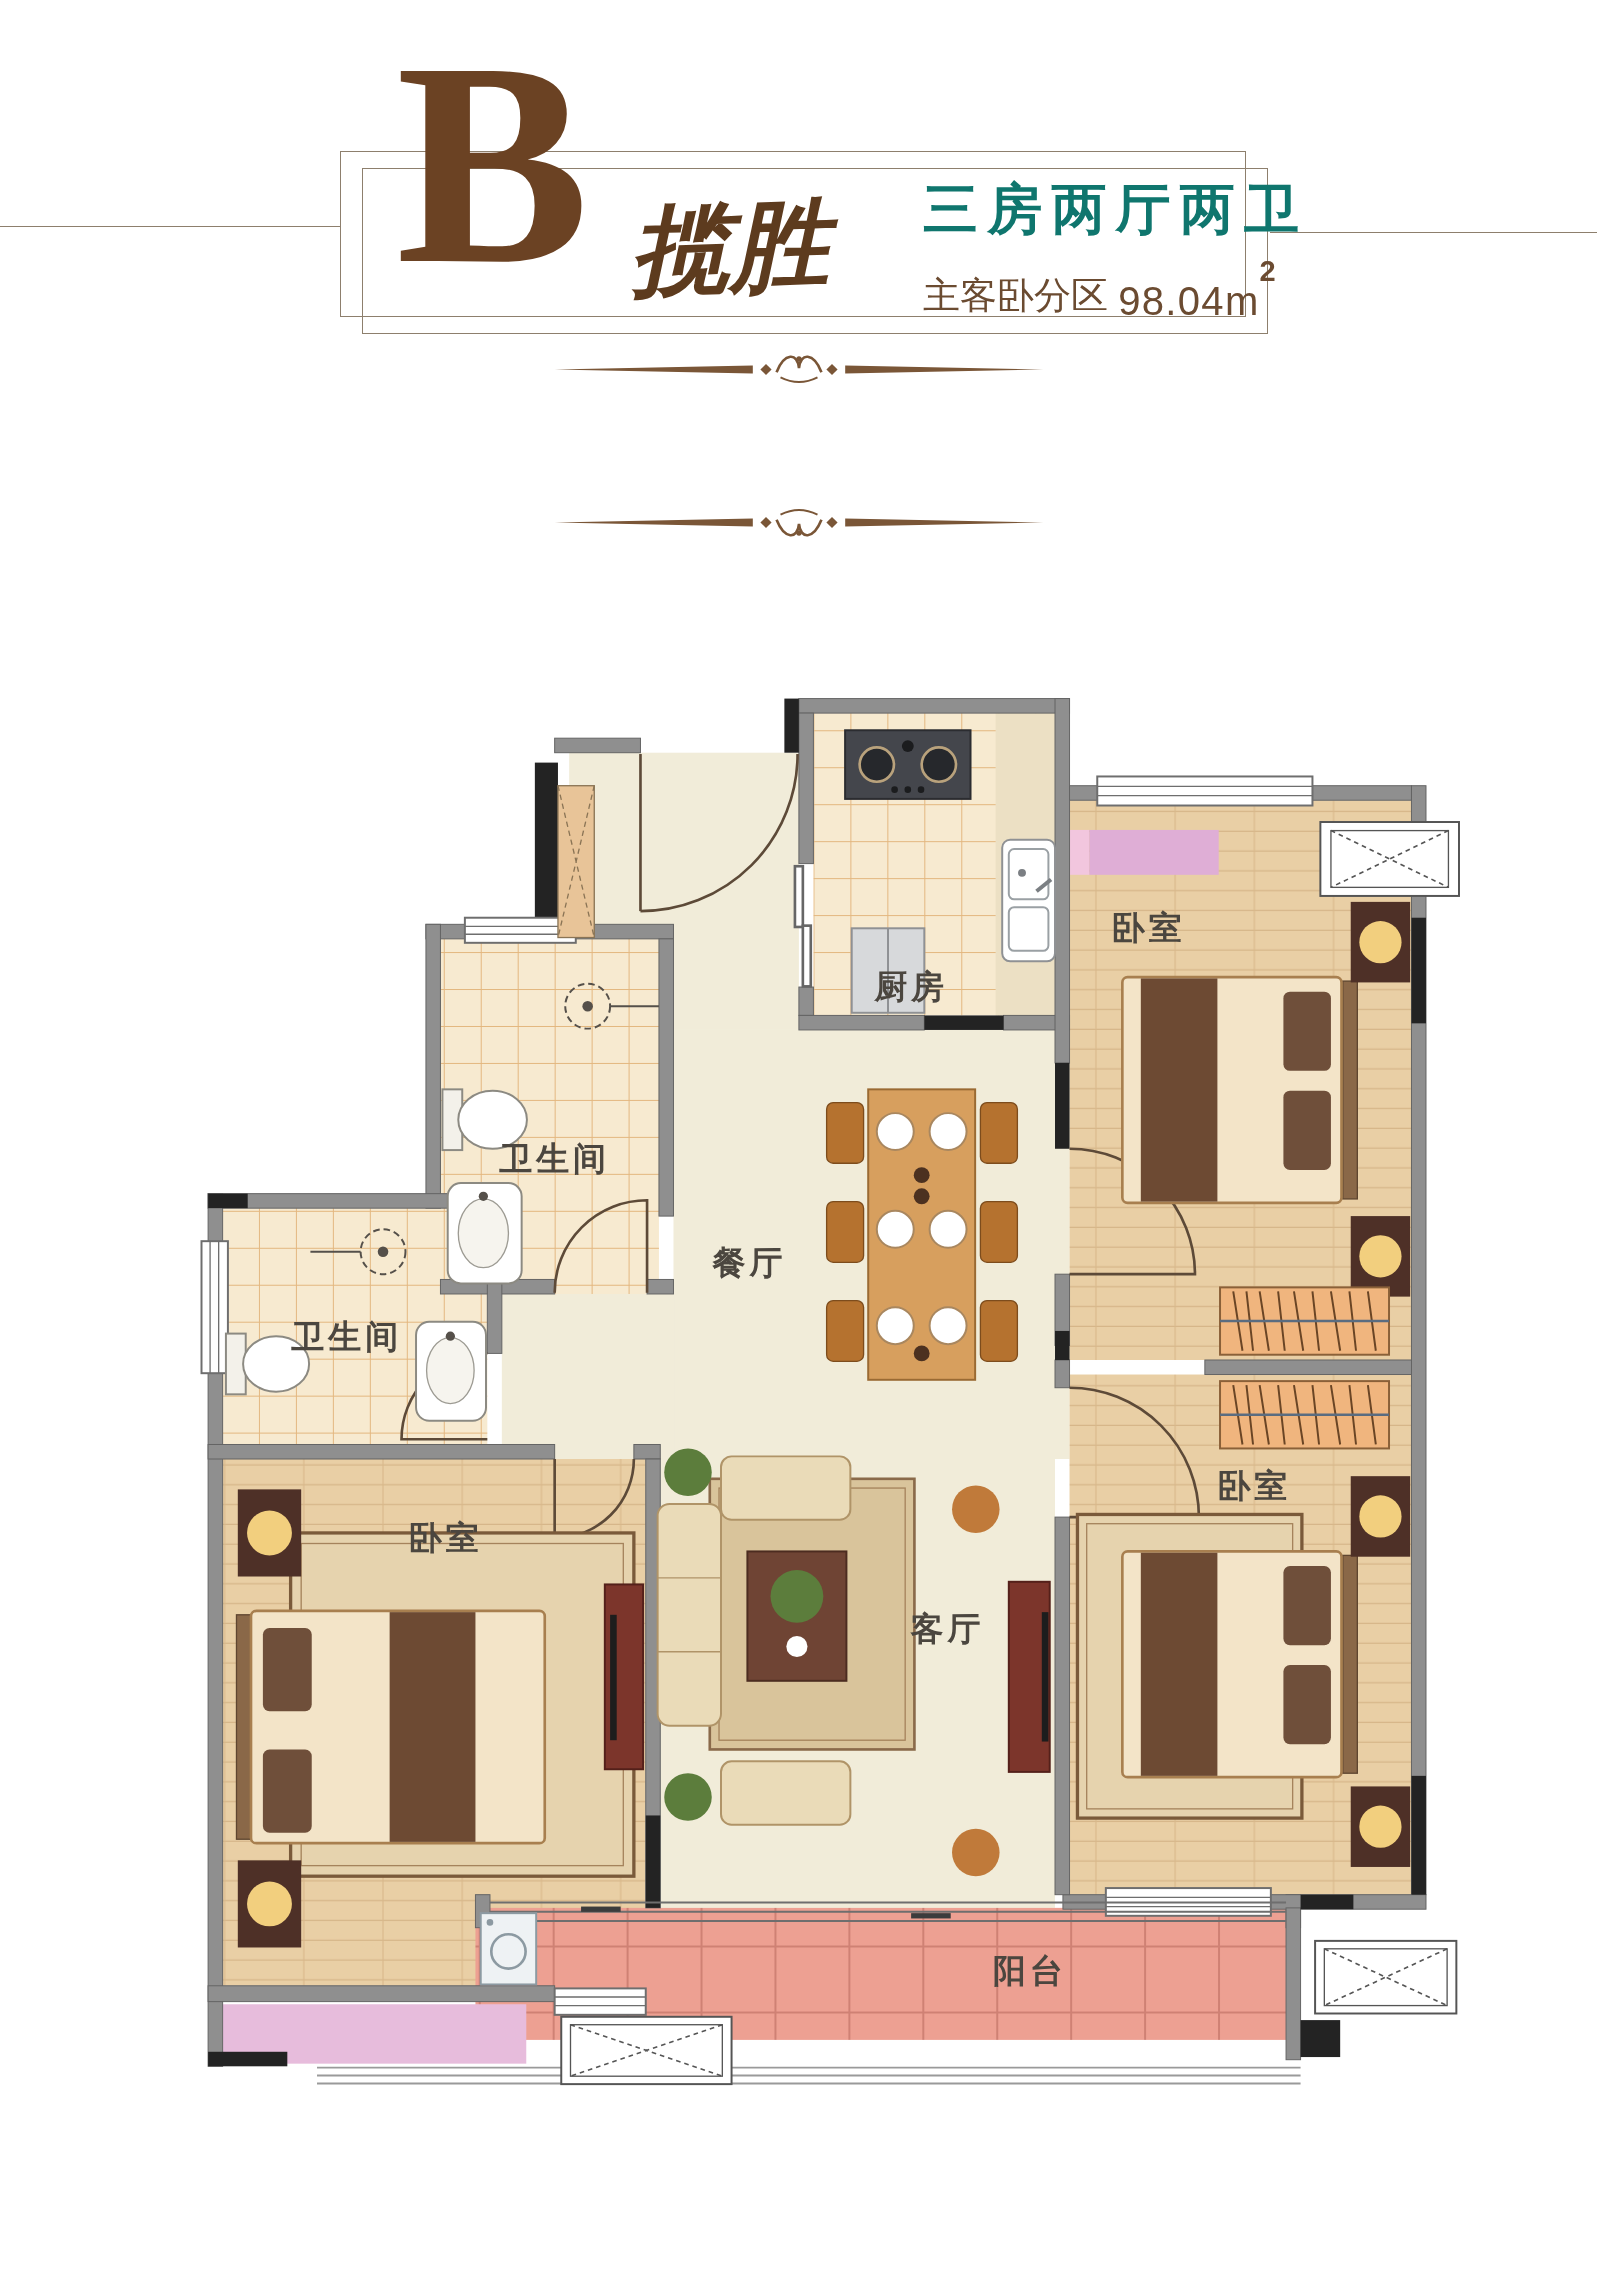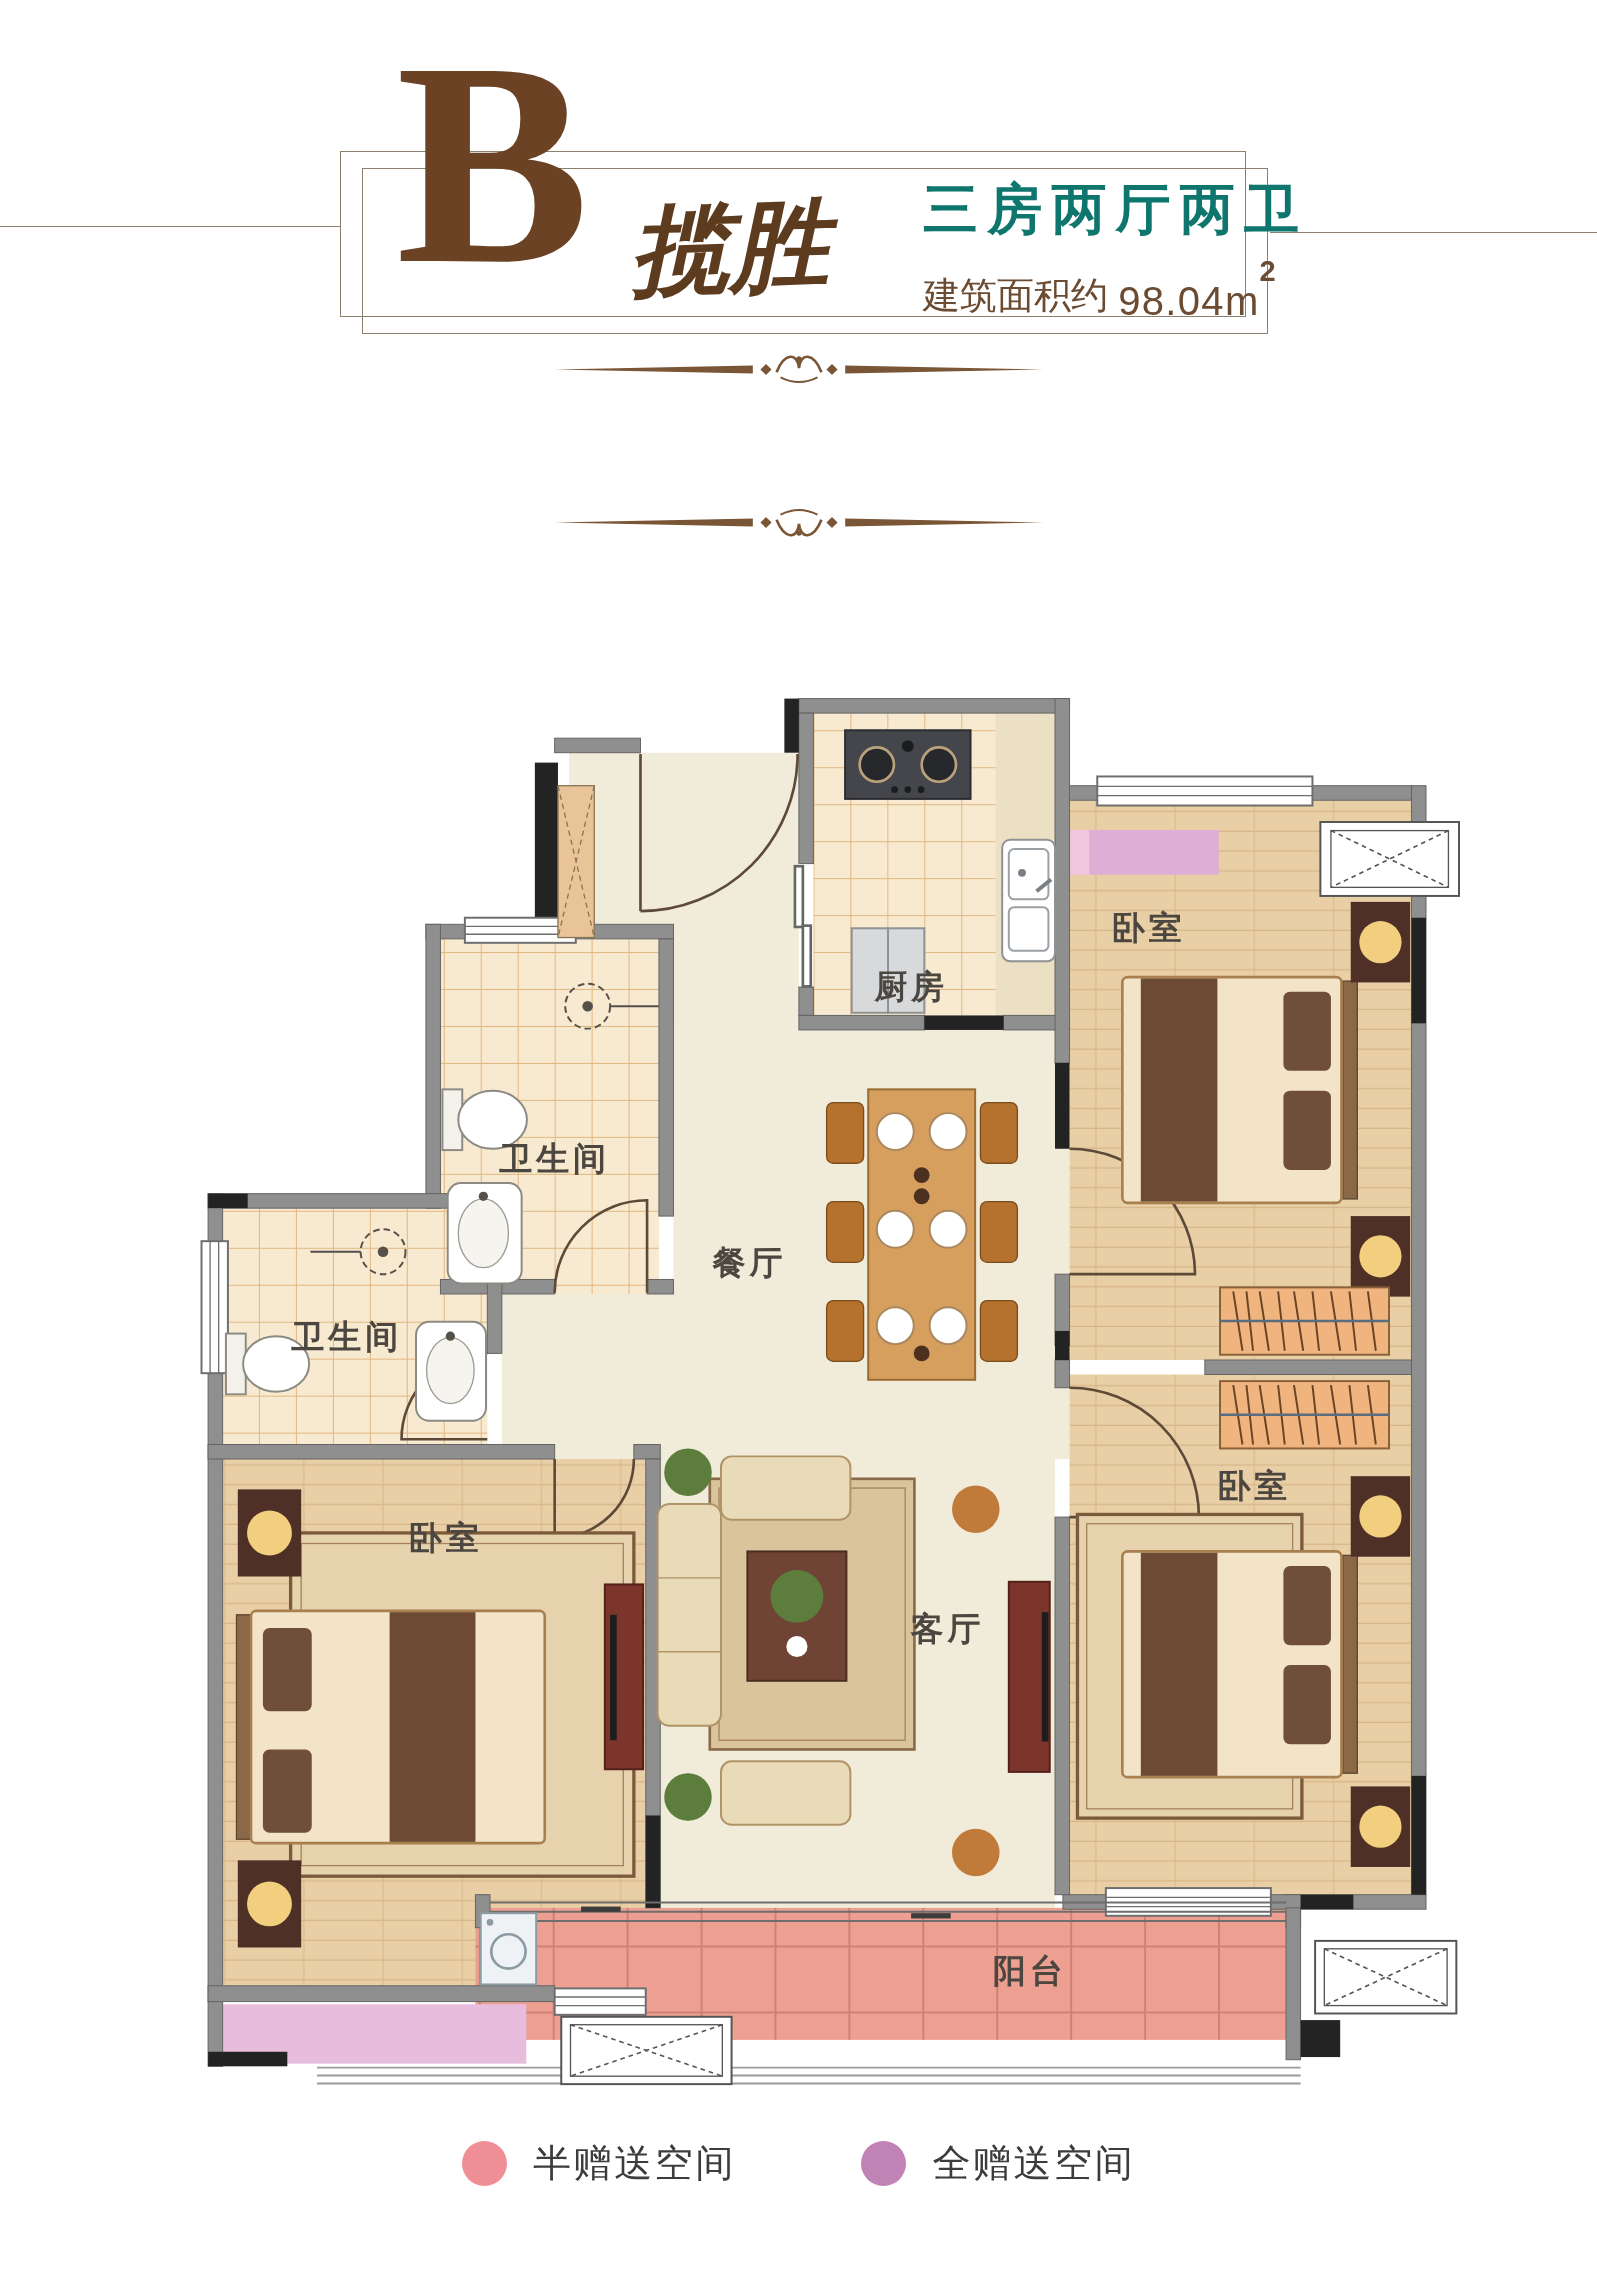--- a/index.html
+++ b/index.html
@@ -47,21 +47,21 @@
 <div class="page">
 
   <div>
     <div class="hline left"></div>
     <div class="hline right"></div>
     <div class="hframe outer"></div>
     <div class="hframe inner"></div>
     <div class="unit-letter">B</div>
     <div class="unit-name">揽胜</div>
     <div class="layout-title">三房两厅两卫</div>
-    <div class="area-line"><span class="prefix">建筑面积约</span><span class="prefix">&nbsp;</span><span class="value">98.04m</span><span class="sup">2</span></div>
+    <div class="area-line"><span class="prefix">主客卧分区</span><span class="prefix">&nbsp;</span><span class="value">98.04m</span><span class="sup">2</span></div>
   </div>
 
   <svg class="flourish top" viewBox="0 0 800 80">
     <g fill="#7a5637" stroke="#7a5637">
       <polygon points="30,40 330,34 330,46" stroke="none"></polygon>
       <rect x="344" y="34" width="12" height="12" transform="rotate(45 350 40)" stroke="none"></rect>
       <path d="M366,44 C378,14 398,14 400,38 C402,14 422,14 434,44" fill="none" stroke-width="4"></path>
       <path d="M372,52 q28,14 56,0" fill="none" stroke-width="3"></path>
       <circle cx="400" cy="24" r="4" stroke="none"></circle>
       <rect x="444" y="34" width="12" height="12" transform="rotate(45 450 40)" stroke="none"></rect>
@@ -419,25 +419,15 @@
       <text class="rlabel" x="560" y="722">卫生间</text>
       <text class="rlabel" x="245" y="992">卫生间</text>
       <text class="rlabel" x="855" y="880">餐厅</text>
       <text class="rlabel" x="1155" y="1434">客厅</text>
       <text class="rlabel" x="395" y="1296">卧室</text>
       <text class="rlabel" x="1620" y="1218">卧室</text>
       <text class="rlabel" x="1280" y="1952">阳台</text>
     </g>
   </svg>
 
-  <div class="legend">
-    <div class="legend-item">
-      <span class="legend-dot" style="background:#f08e96"></span>
-      <span class="legend-label">半赠送空间</span>
-    </div>
-    <div class="legend-item">
-      <span class="legend-dot" style="background:#c183b5"></span>
-      <span class="legend-label">全赠送空间</span>
-    </div>
-  </div>
 
 </div>
 
 
 </body></html>

